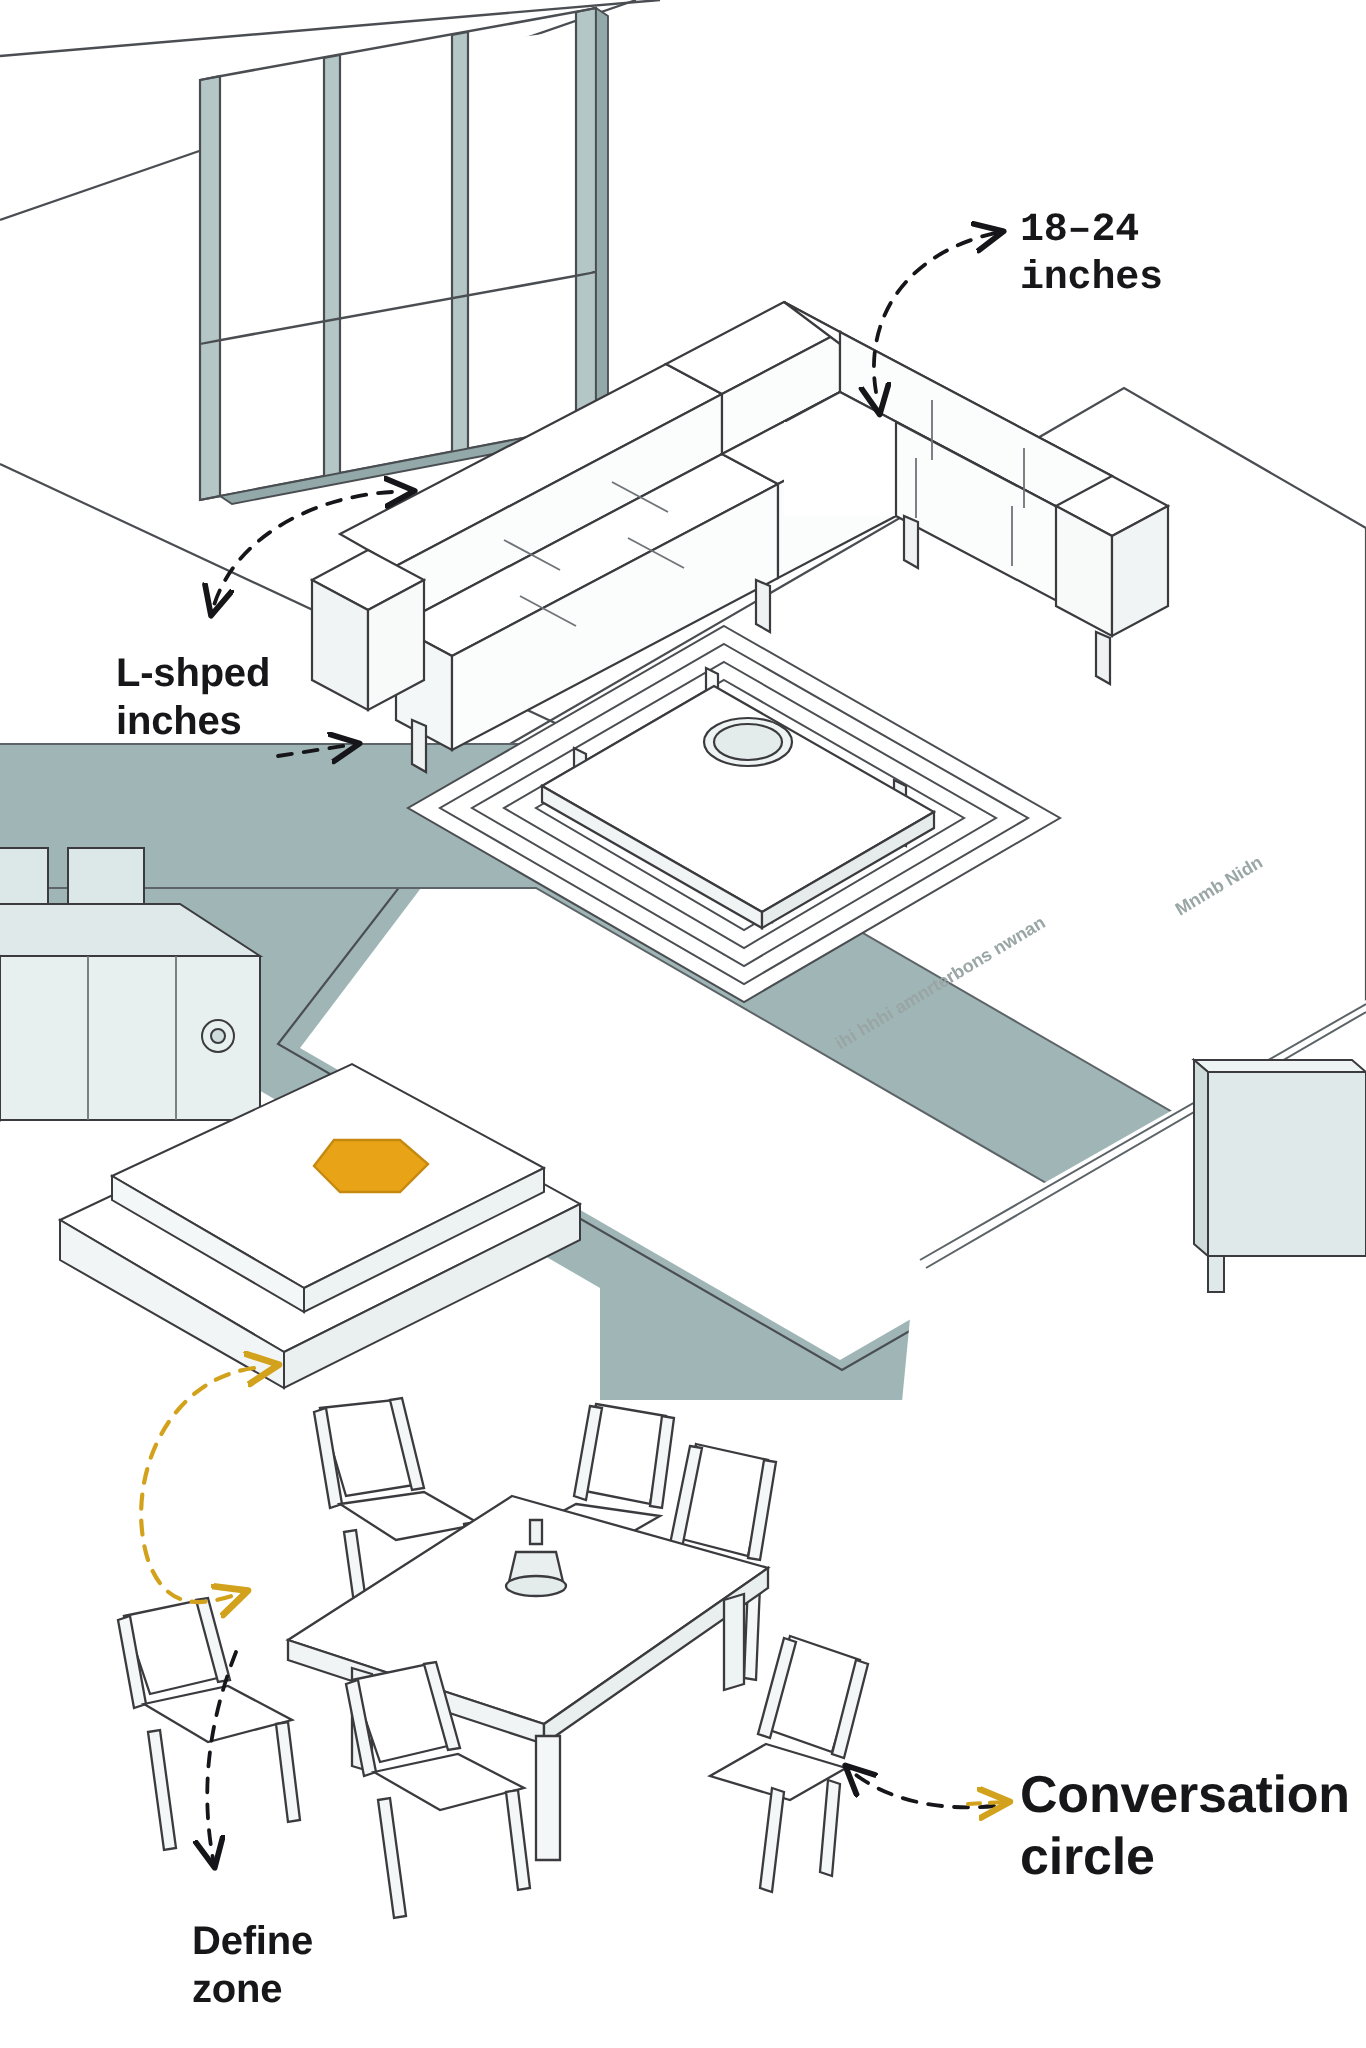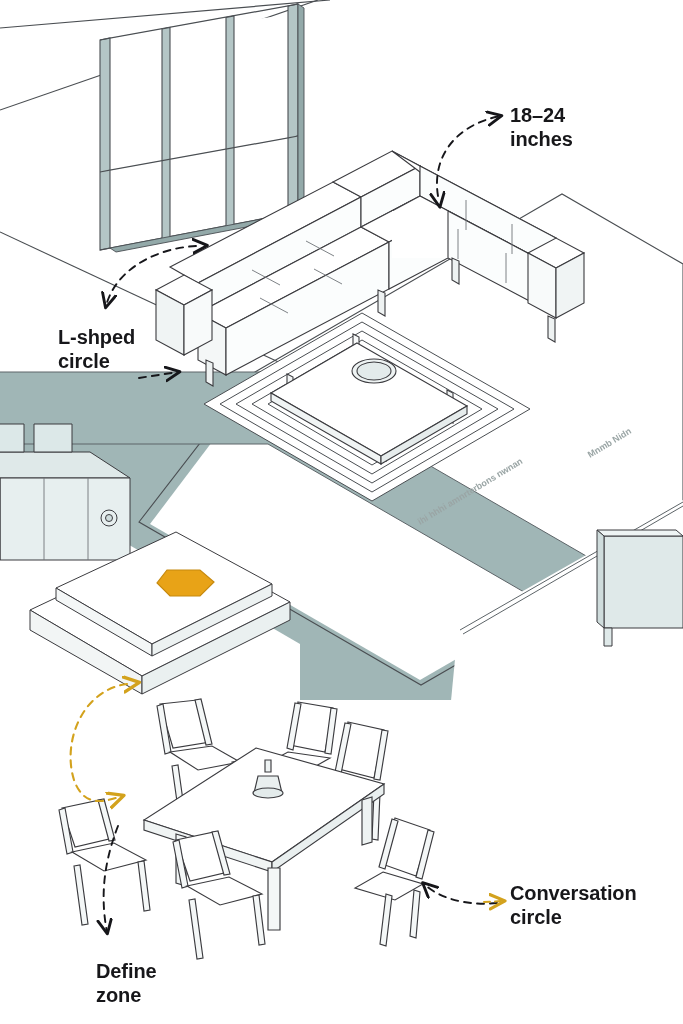--- a/index.html
+++ b/index.html
@@ -25,23 +25,23 @@
   }
   .anno {
     position: absolute;
     font-family: "Liberation Sans", sans-serif;
     font-weight: 700;
     color: #17171a;
     line-height: 1.18;
     letter-spacing: -0.1px;
     white-space: pre-line;
   }
-  #lbl-dist  { left: 510px; top: 104px;  font-size: 20px; }
+  #lbl-dist  { left: 510px; top: 104px;  font-size: 20px; font-family: Liberation Mono, monospace; }
   #lbl-lsofa { left: 58px;  top: 326px;  font-size: 20px; }
-  #lbl-conv  { left: 510px; top: 882px;  font-size: 20px; }
+  #lbl-conv  { left: 510px; top: 882px;  font-size: 26px; }
   #lbl-zone  { left: 96px;  top: 944px;  font-size: 20px; margin-top: 16px; }
 </style>
 </head>
 <body>
 
 <div id="root">
 
   <svg id="scene" viewBox="0 0 683 1024" xmlns="http://www.w3.org/2000/svg">
     <defs>
       <marker id="ah-black" markerWidth="9" markerHeight="9" refX="7" refY="4.2" orient="auto" markerUnits="strokeWidth">
@@ -307,21 +307,21 @@
         <path d="M127,684 C82,690 62,742 74,780 C84,808 104,802 122,796" stroke="#d3a21d" stroke-width="2.1" stroke-dasharray="7 6" stroke-linecap="round" marker-start="url(#ah-orange-start)" marker-end="url(#ah-orange)"></path>
       </g>
 
     </g>
   </svg>
 
   <div class="anno" id="lbl-dist">18–24
 inches</div>
 
   <div class="anno" id="lbl-lsofa">L-shped
-circle</div>
+inches</div>
 
   <div class="anno" id="lbl-conv">Conversation
 circle</div>
 
   <div class="anno" id="lbl-zone">Define
 zone</div>
 
 </div>
 
 </body></html>

